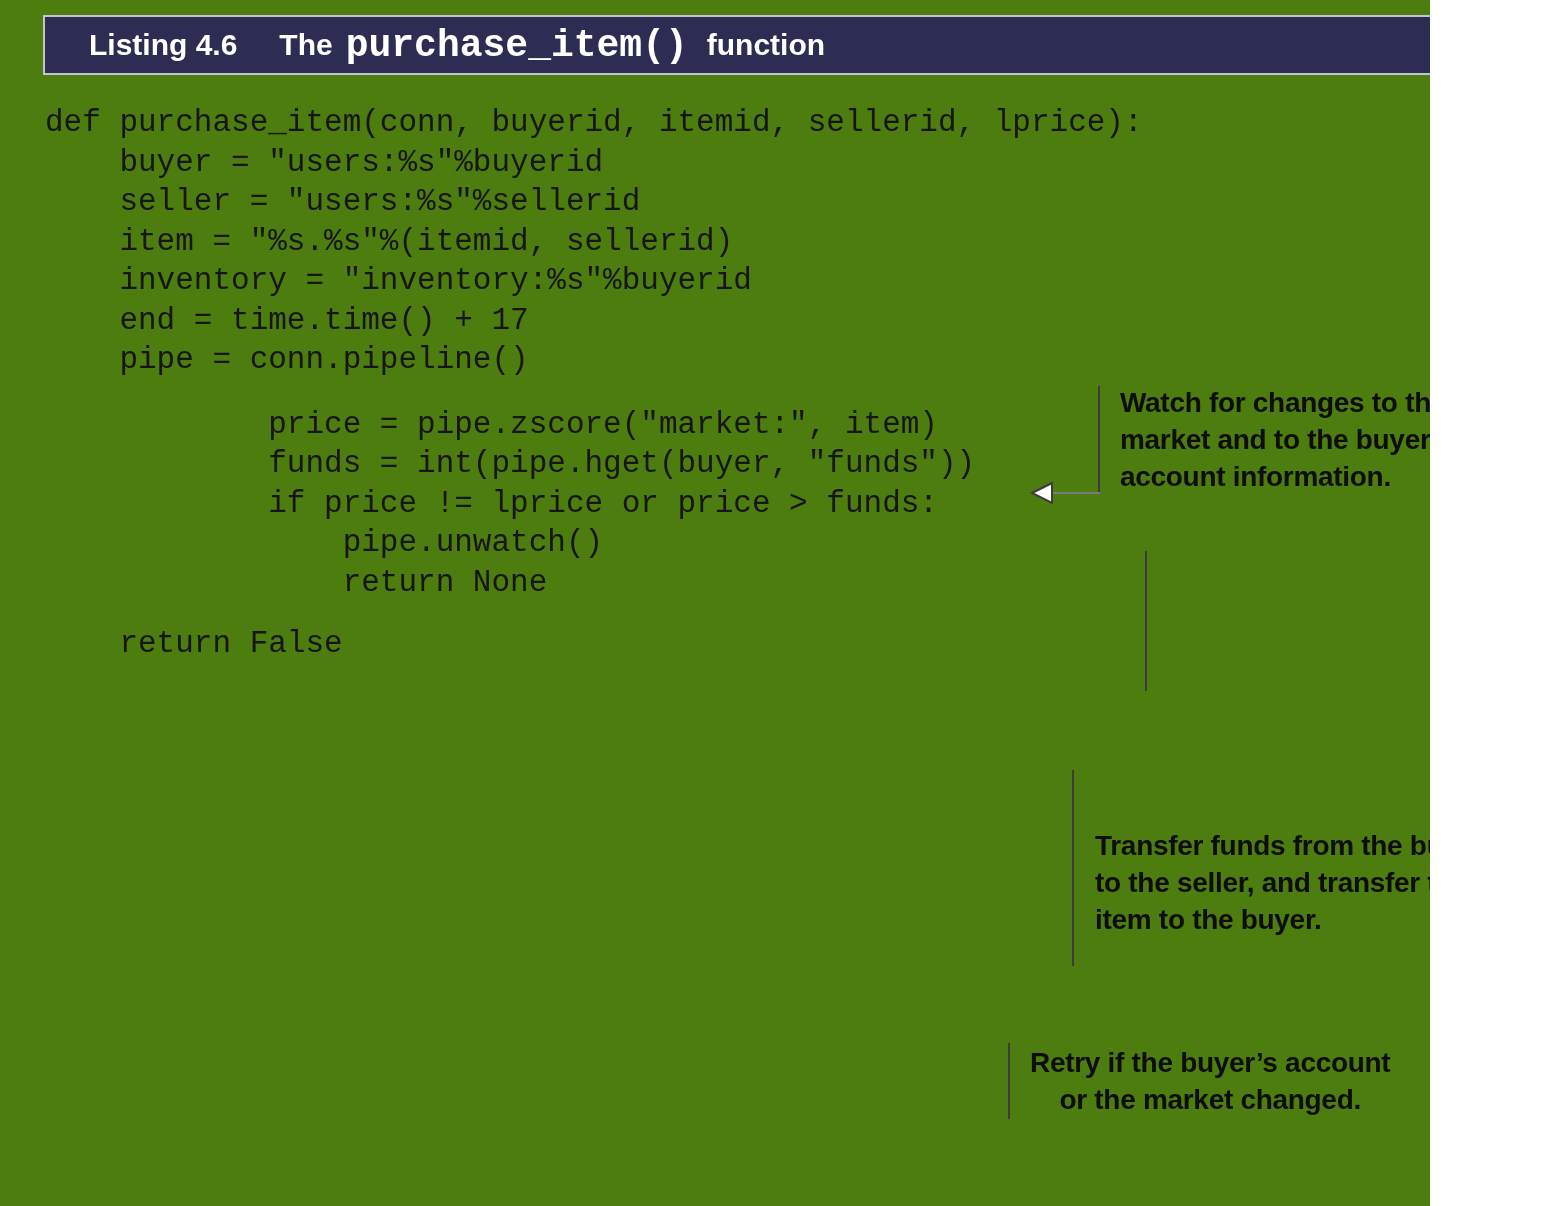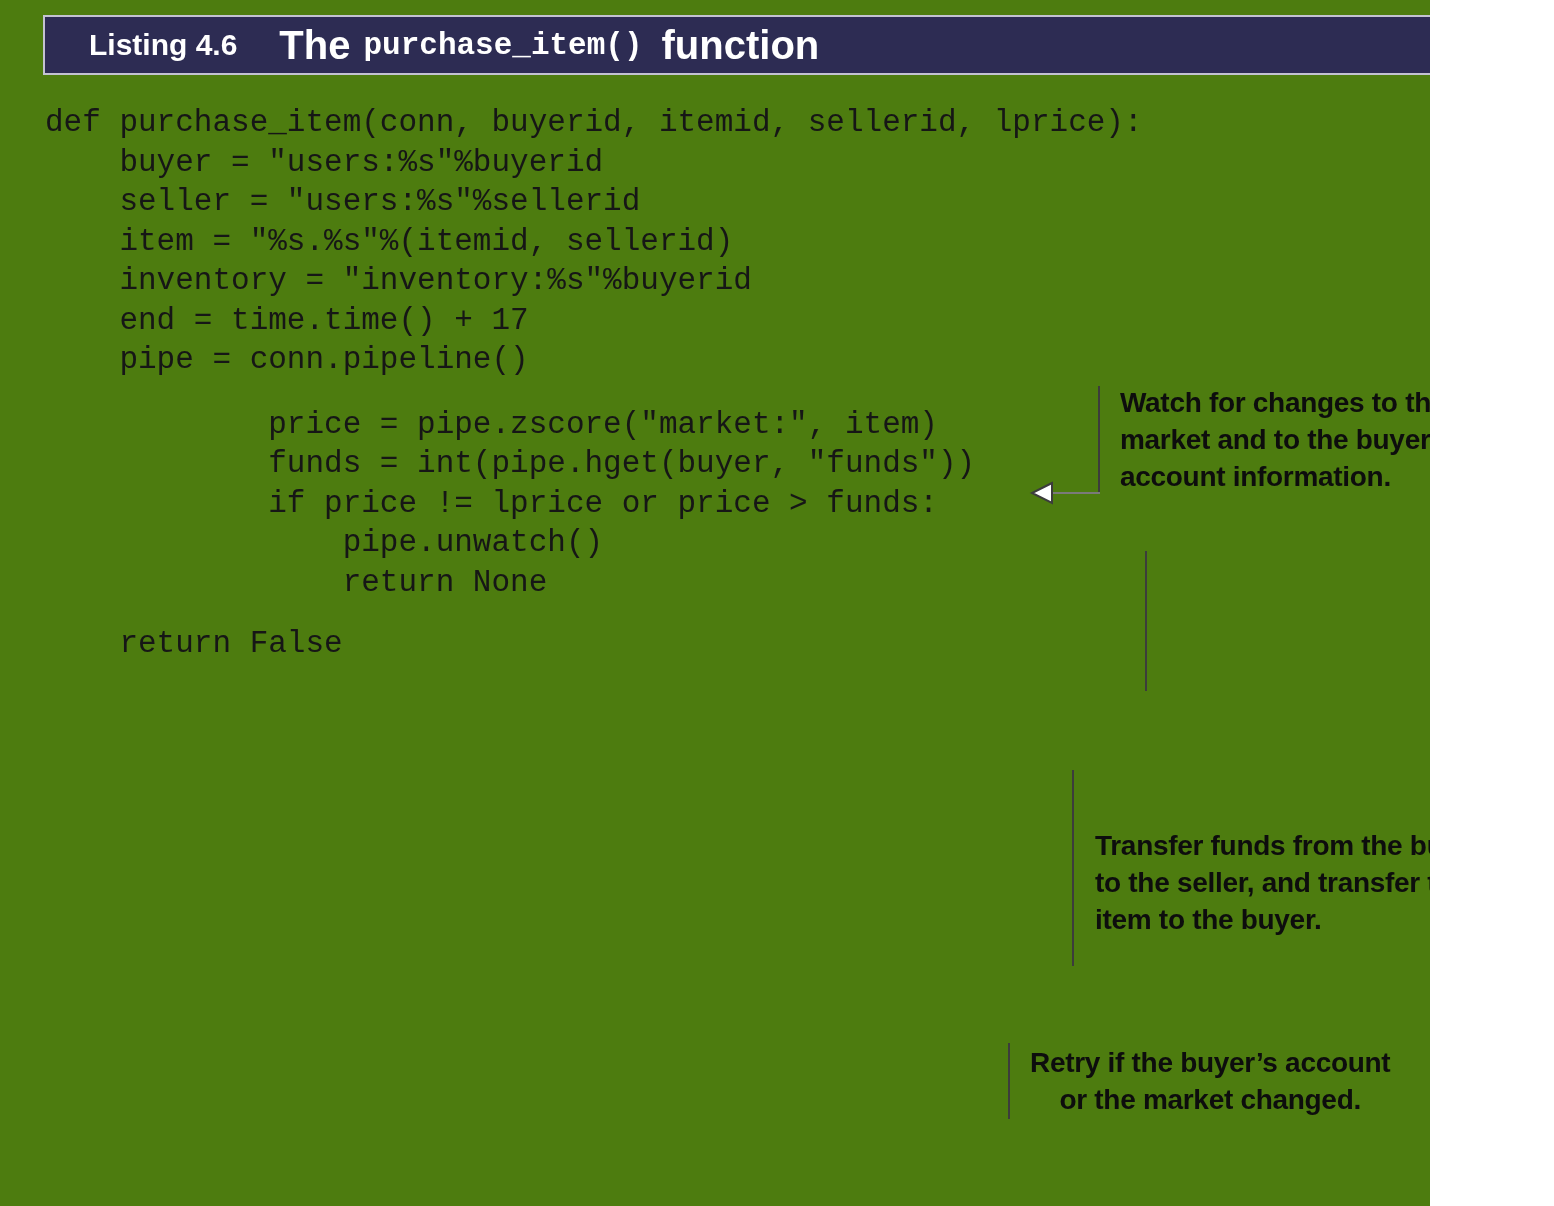--- a/index.html
+++ b/index.html
@@ -23,30 +23,30 @@
   .listing-label {
     margin-left:44px;
     color:#ffffff;
     font-family:"Liberation Sans", sans-serif;
     font-weight:bold; font-size:30px;
     white-space:pre;
   }
   .title-prefix, .title-suffix {
     color:#ffffff;
     font-family:"Liberation Sans", sans-serif;
-    font-weight:bold; font-size:40px;
+    font-weight:bold; font-size:30px;
     white-space:pre;
   }
   .title-prefix { margin-left:42px; }
   .title-suffix { margin-left:19px;text-align:right; }
   .title-code {
     margin-left:13px;
     color:#ffffff;
     font-family:"Liberation Mono", monospace;
-    font-weight:bold; font-size:31px;
+    font-weight:bold; font-size:38px;
     white-space:pre;
   }
 
   
   #code { position:absolute; left:45px; top:103px; }
   #code pre {
     margin:0;
     font-family:"Liberation Mono", monospace;
     font-size:31px; line-height:39.5px;
     color:#161616;

